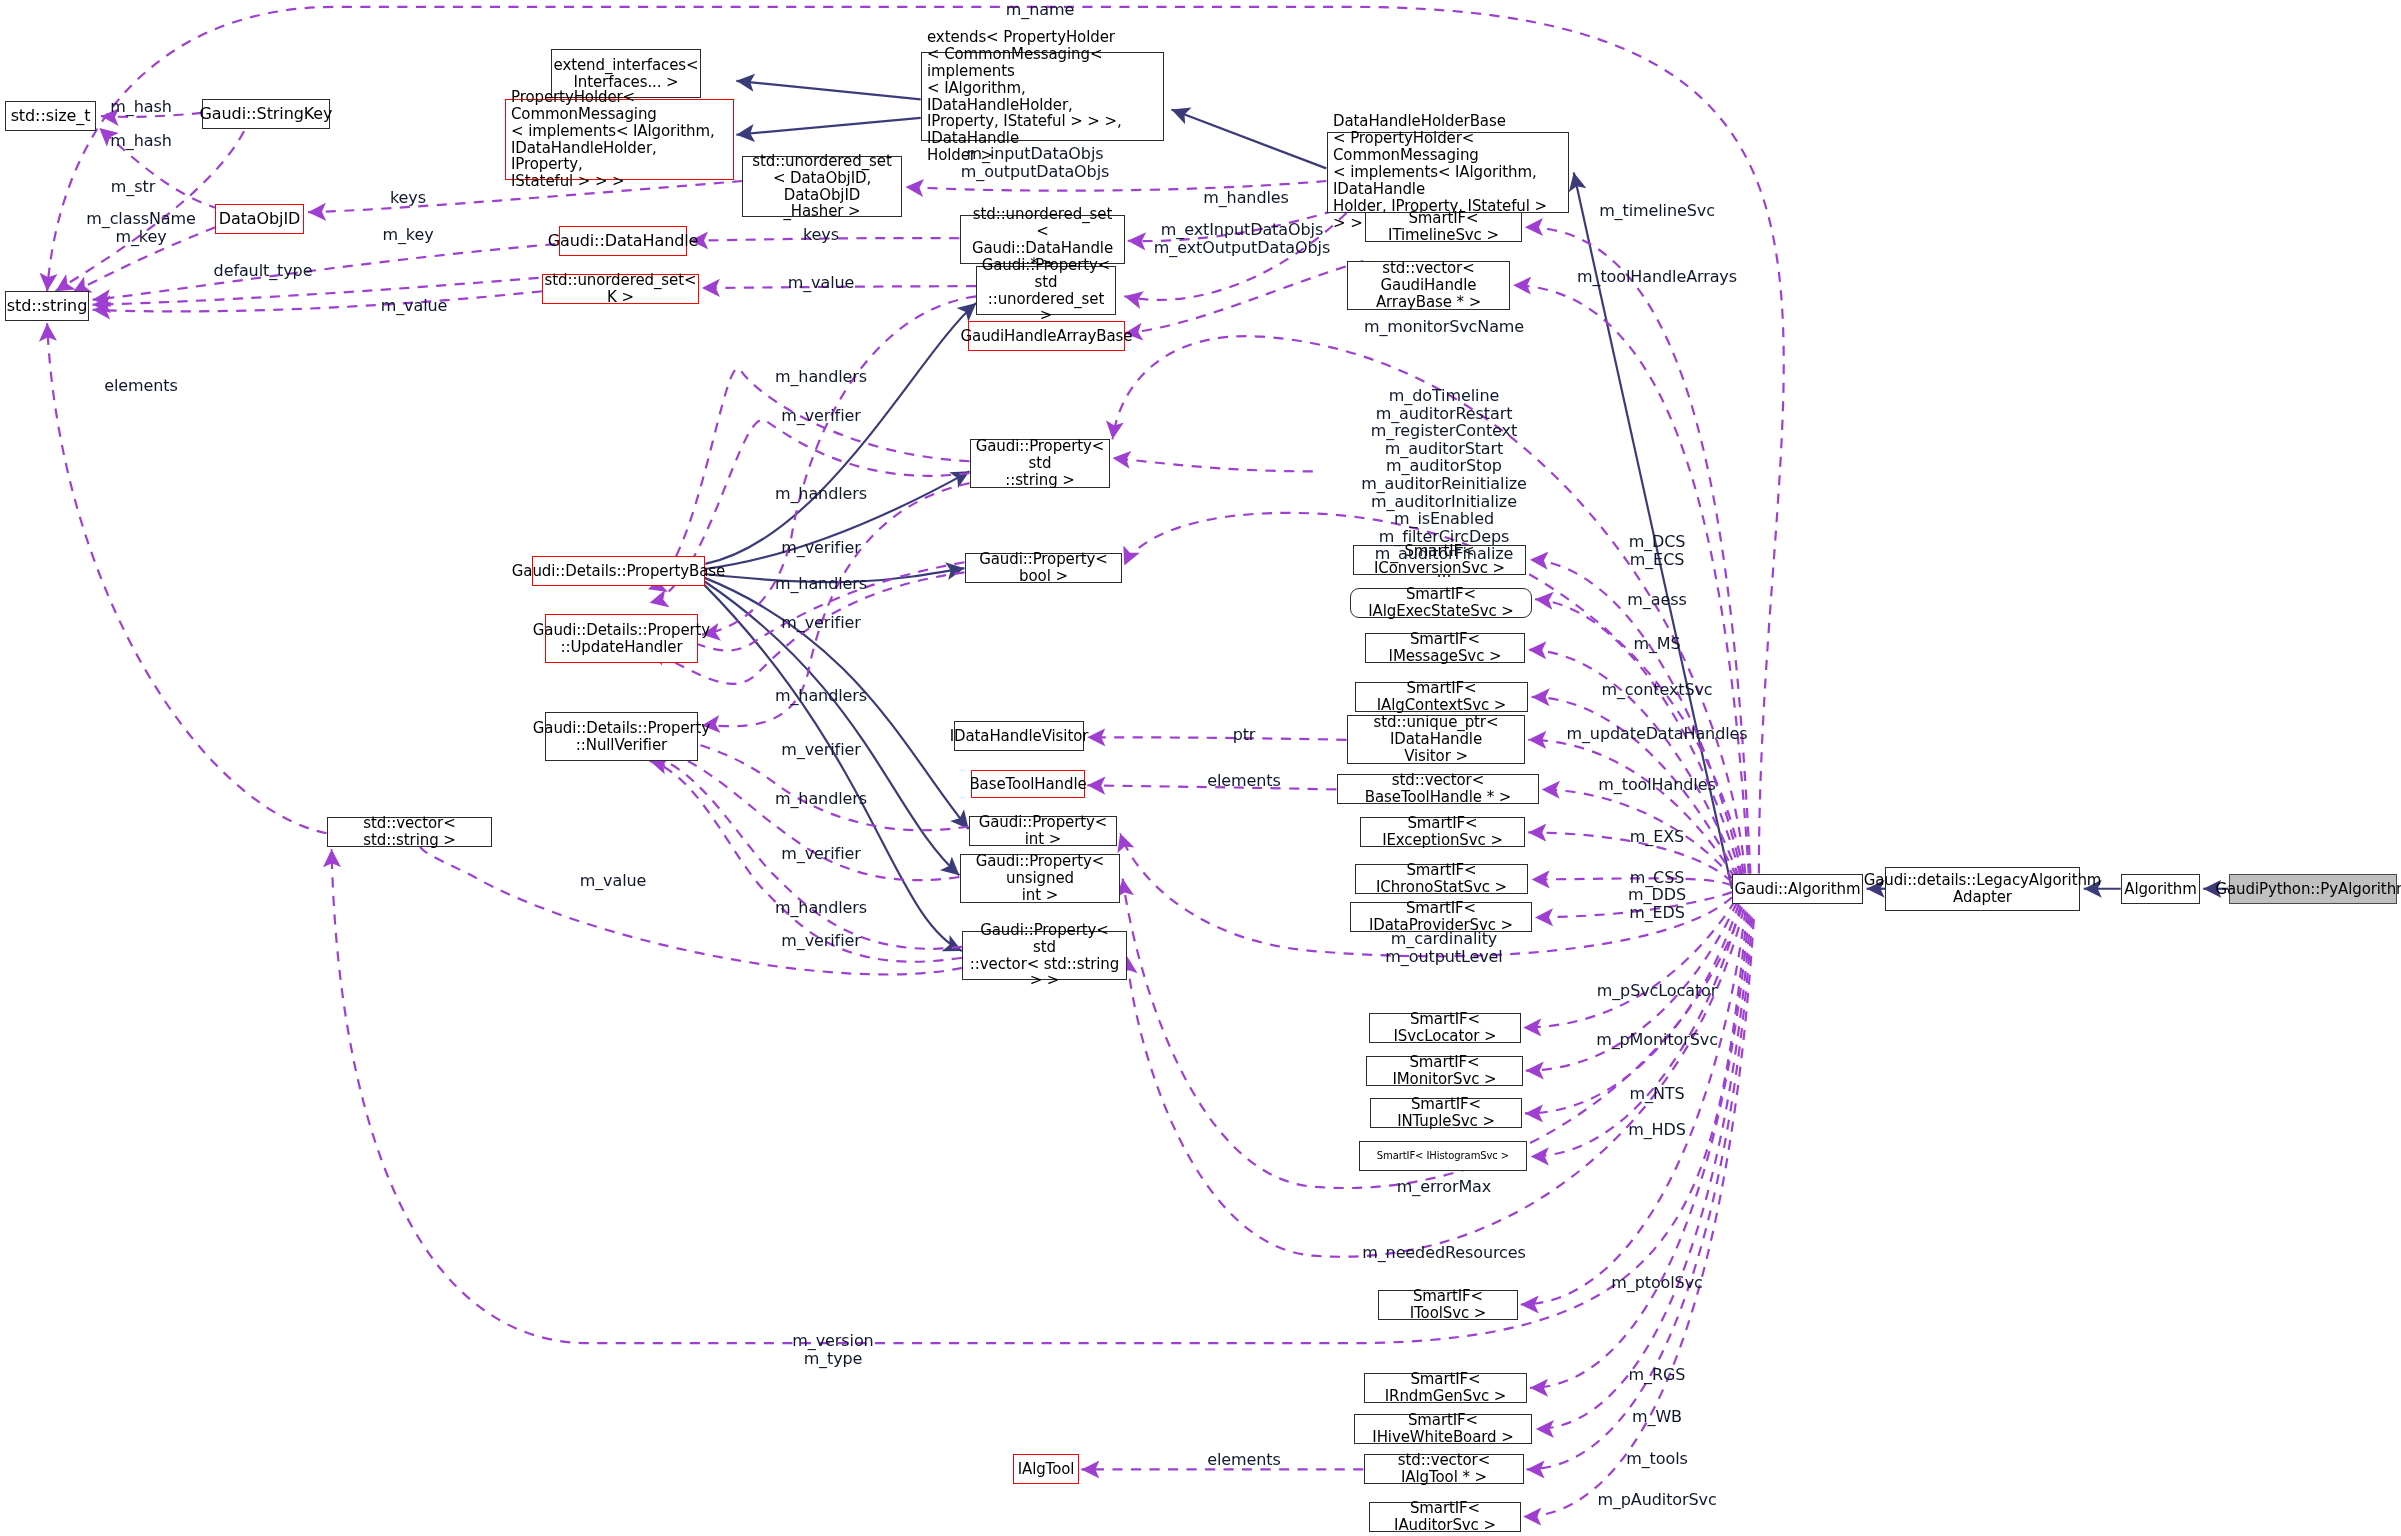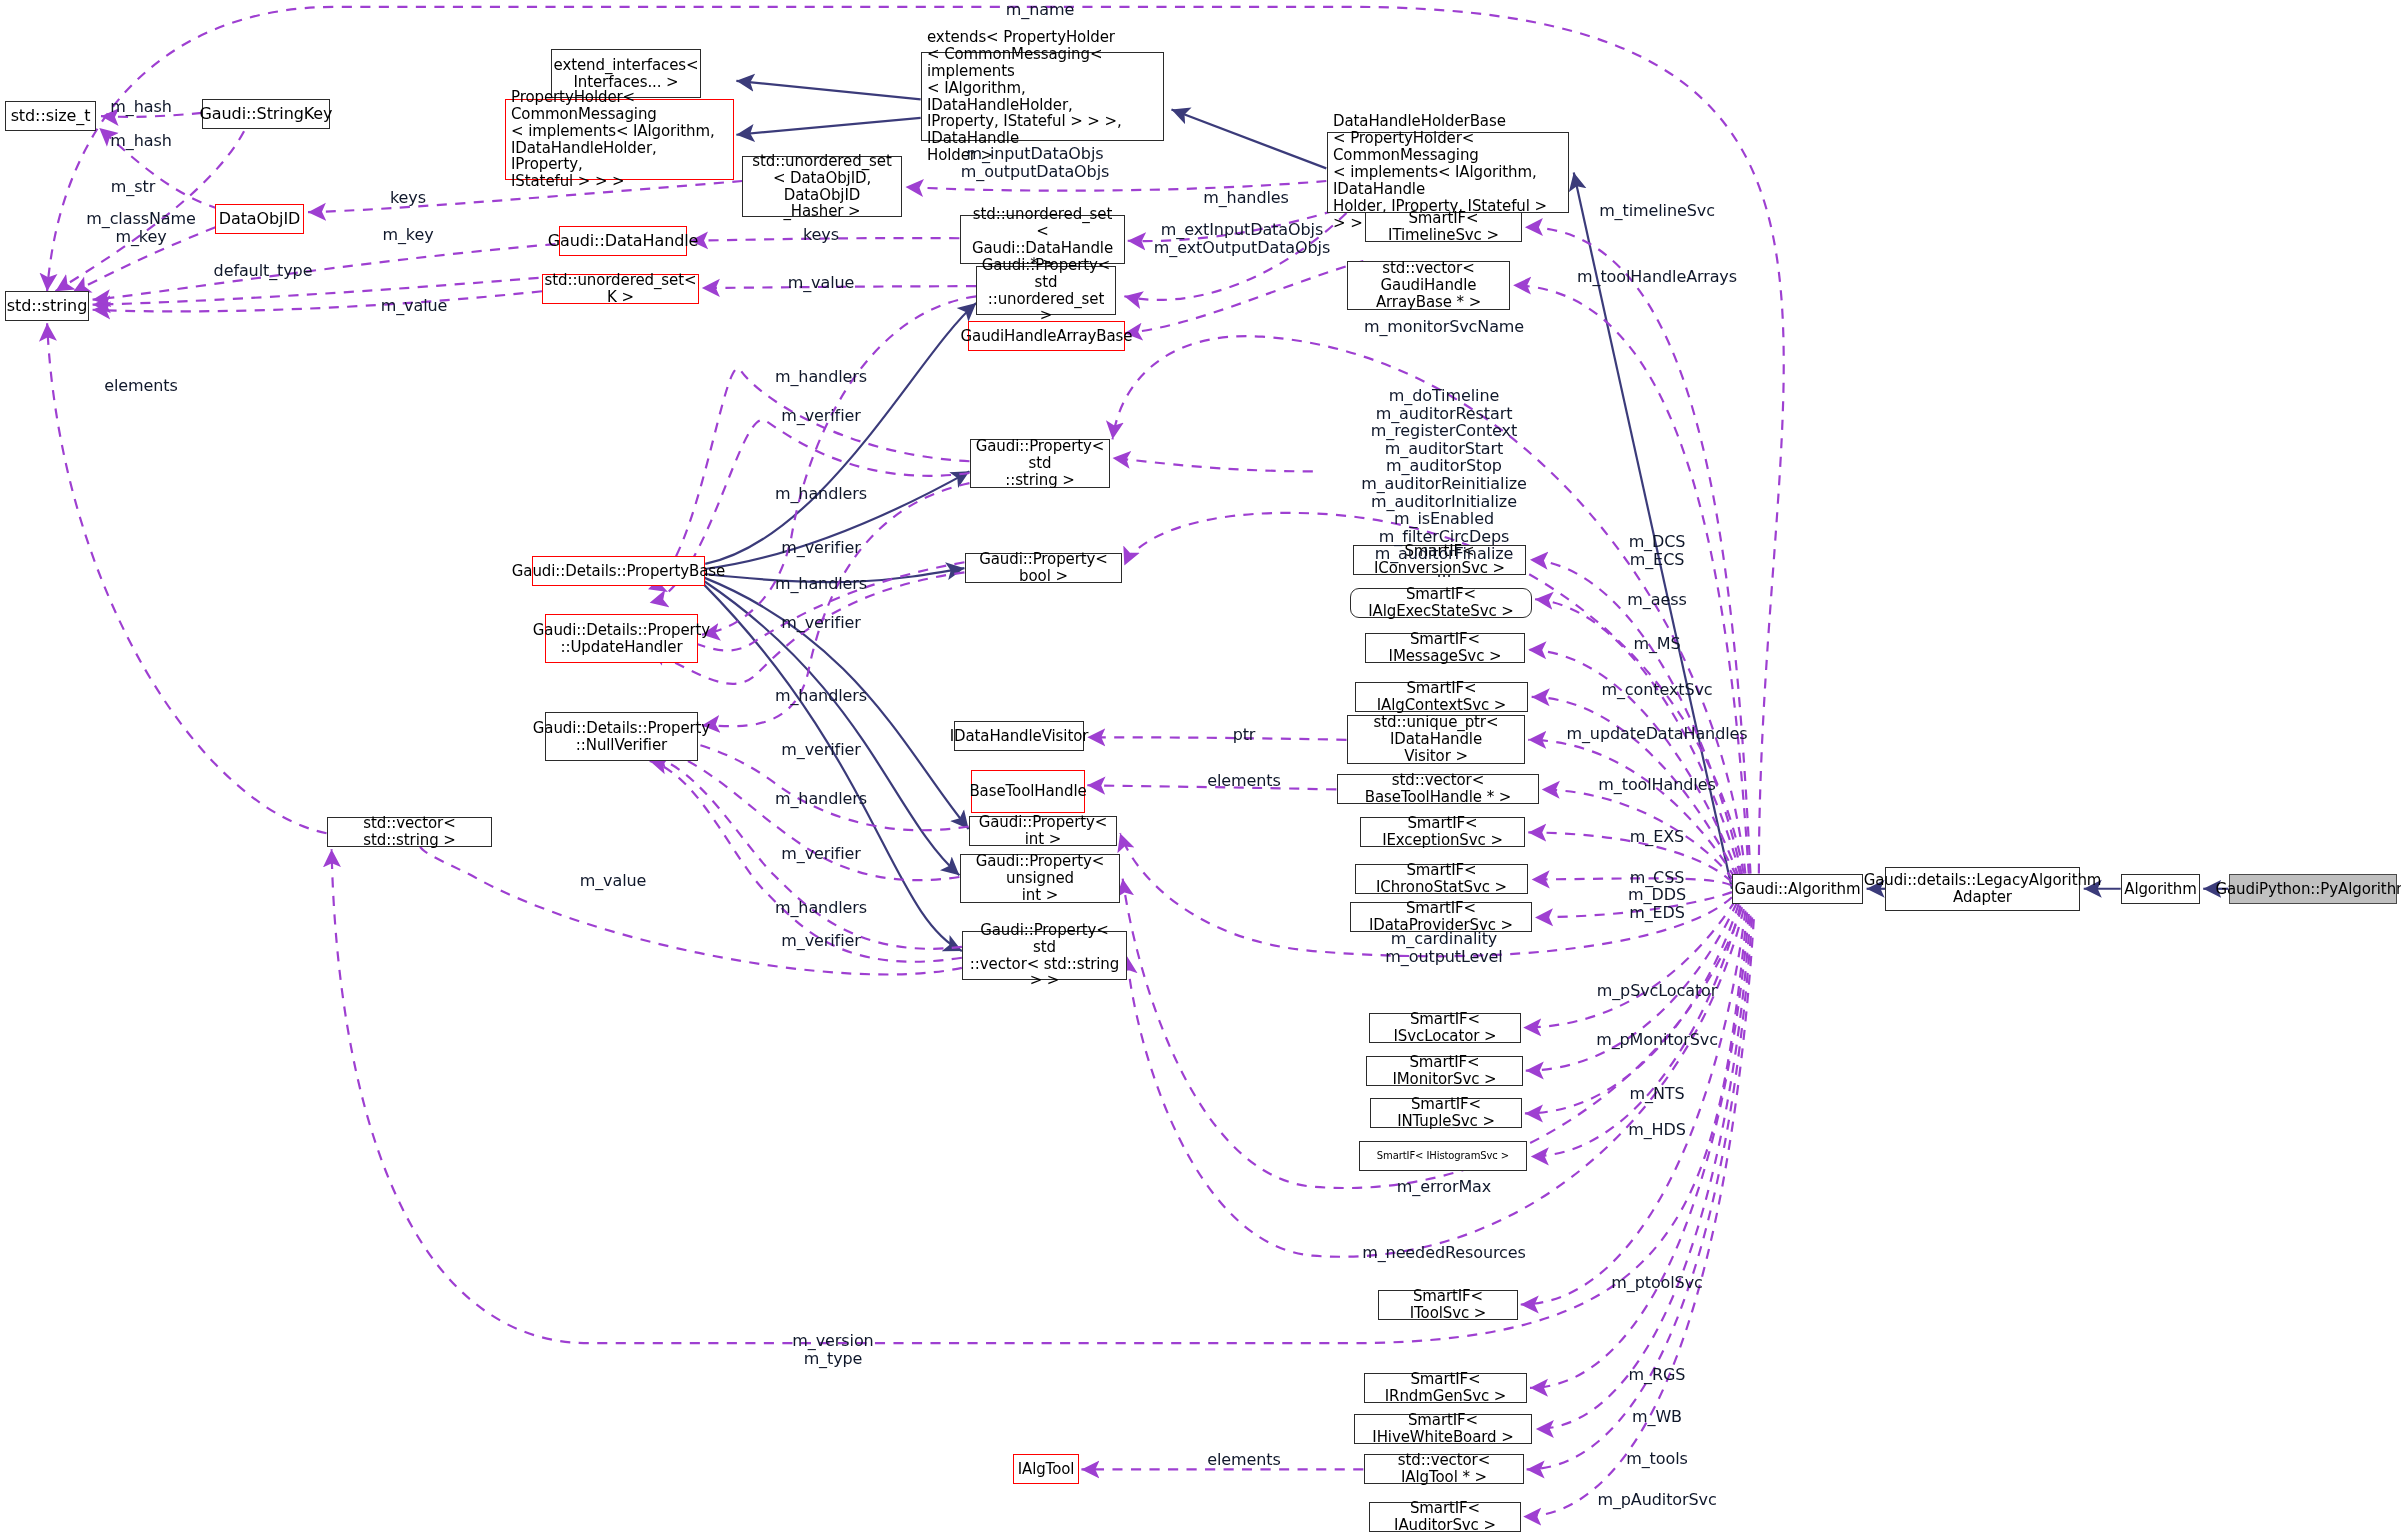--- a/index.html
+++ b/index.html
@@ -212,21 +212,21 @@
 ArrayBase * &gt;</div>
   <div class="node plain" style="left:970px;top:439px;width:140px;height:49px;font-size:15px;">Gaudi::Property&lt; std
 ::string &gt;</div>
   <div class="node red" style="left:532px;top:556px;width:173px;height:30px;font-size:15px;">Gaudi::Details::PropertyBase</div>
   <div class="node plain" style="left:965px;top:553px;width:157px;height:30px;font-size:15px;">Gaudi::Property&lt; bool &gt;</div>
   <div class="node red" style="left:545px;top:614px;width:153px;height:49px;font-size:15px;">Gaudi::Details::Property
 ::UpdateHandler</div>
   <div class="node plain" style="left:545px;top:712px;width:153px;height:49px;font-size:15px;">Gaudi::Details::Property
 ::NullVerifier</div>
   <div class="node plain" style="left:954px;top:721px;width:130px;height:30px;font-size:15px;">IDataHandleVisitor</div>
-  <div class="node red" style="left:971px;top:770px;width:114px;height:43px;font-size:15px;">BaseToolHandle</div>
+  <div class="node red" style="left:971px;top:770px;width:114px;height:28px;font-size:15px;">BaseToolHandle</div>
   <div class="node plain" style="left:969px;top:816px;width:148px;height:30px;font-size:15px;">Gaudi::Property&lt; int &gt;</div>
   <div class="node plain" style="left:960px;top:854px;width:160px;height:49px;font-size:15px;">Gaudi::Property&lt; unsigned
 int &gt;</div>
   <div class="node plain" style="left:962px;top:931px;width:165px;height:49px;font-size:15px;">Gaudi::Property&lt; std
 ::vector&lt; std::string &gt; &gt;</div>
   <div class="node plain" style="left:327px;top:817px;width:165px;height:30px;font-size:15px;">std::vector&lt; std::string &gt;</div>
   <div class="node plain" style="left:1353px;top:545px;width:173px;height:30px;font-size:15px;">SmartIF&lt; IConversionSvc &gt;</div>
   <div class="node plain" style="left:1350px;top:588px;width:182px;height:30px;font-size:15px;border-radius:9px;">SmartIF&lt; IAlgExecStateSvc &gt;</div>
   <div class="node plain" style="left:1365px;top:633px;width:160px;height:30px;font-size:15px;">SmartIF&lt; IMessageSvc &gt;</div>
   <div class="node plain" style="left:1355px;top:682px;width:173px;height:30px;font-size:15px;">SmartIF&lt; IAlgContextSvc &gt;</div>

